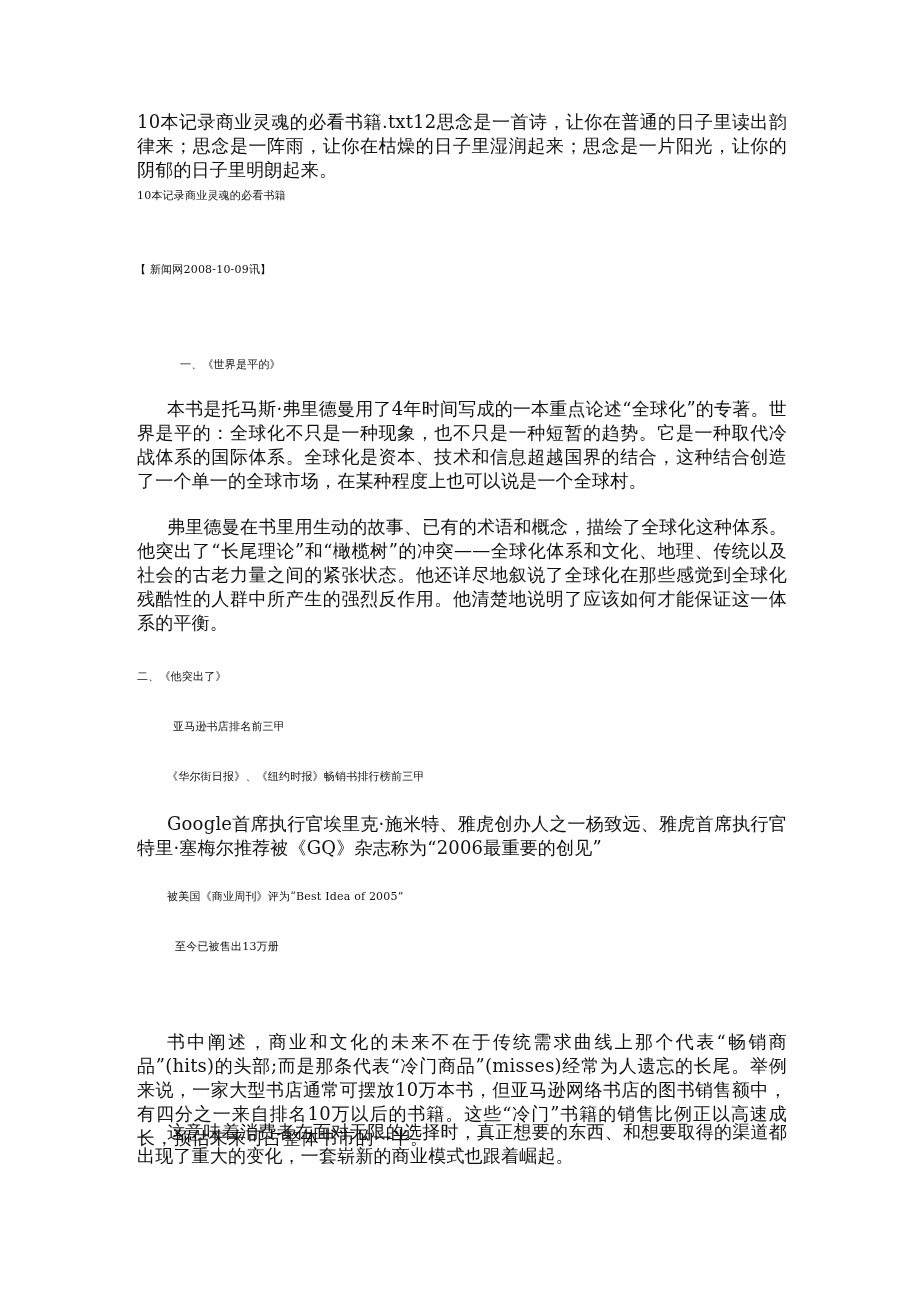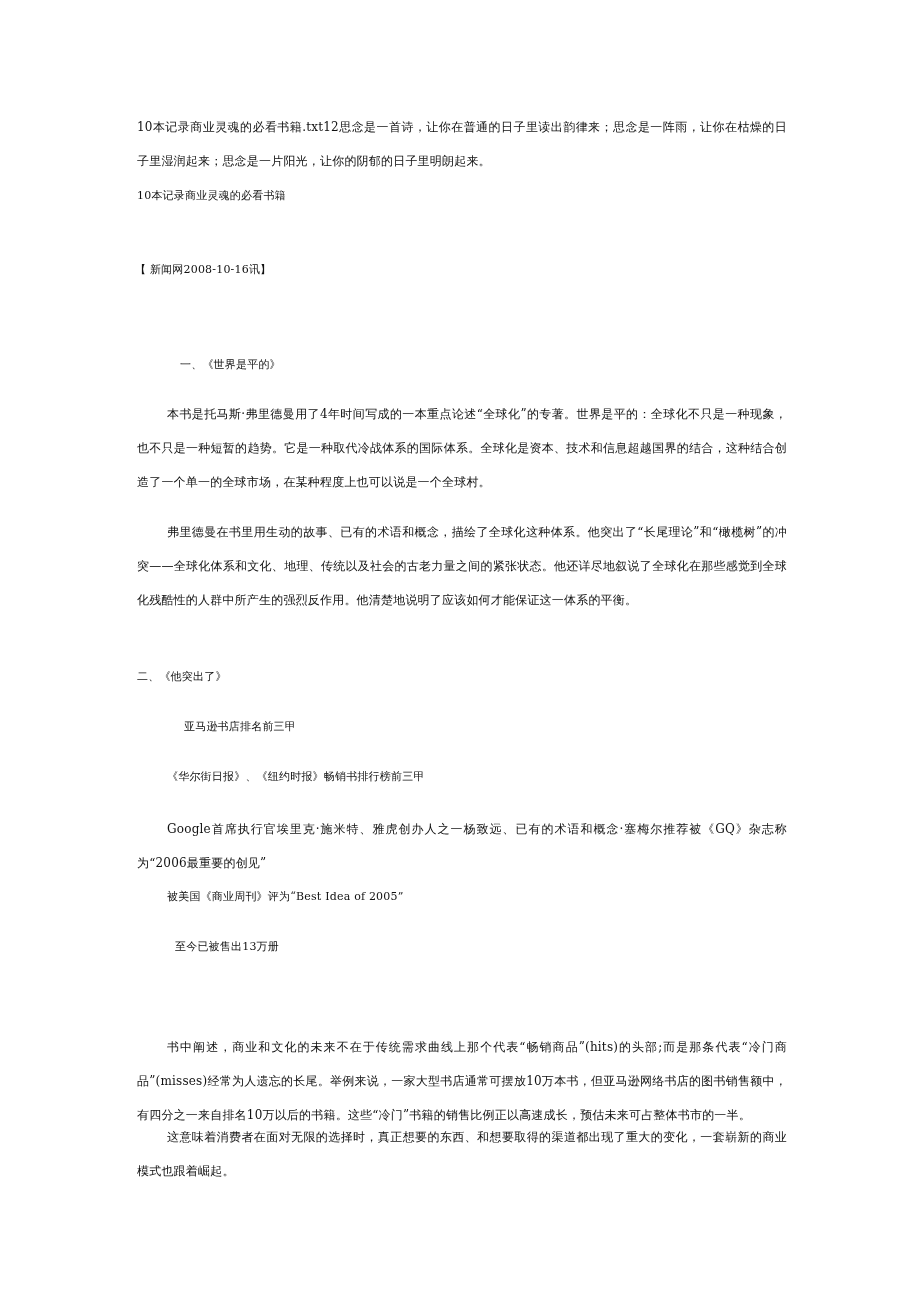--- a/index.html
+++ b/index.html
@@ -26,54 +26,54 @@
       left: 0;
       font-size: 11px;
       line-height: 30px;
       white-space: nowrap;
       letter-spacing: 0.2px;
     }
     .para {
       position: absolute;
       left: 0;
       width: 650px;
-      font-size: 12px;
-      line-height: 34px;
+      font-size: 18px;
+      line-height: 24px;
       text-align: justify;
       text-indent: 30px;
       letter-spacing: 0.2px;
     }
     .indent30 { left: 30px; }
-    .indent38 { left: 47px; }
+    .indent38 { left: 36px; }
     .indent30b { left: 30px; text-align: right; }
   </style>
 </head>
 <body>
 
 <div class="page">
 
   <div class="para" style="top:110px; text-indent:0;">10本记录商业灵魂的必看书籍.txt12思念是一首诗，让你在普通的日子里读出韵律来；思念是一阵雨，让你在枯燥的日子里湿润起来；思念是一片阳光，让你的阴郁的日子里明朗起来。</div>
 
   <div class="line" style="top:181px;">10本记录商业灵魂的必看书籍</div>
 
-  <div class="line" style="top:255px; left:-2px;">【 新闻网2008-10-16讯】</div>
+  <div class="line" style="top:255px; left:-2px;">【 新闻网2008-10-09讯】</div>
 
   <div class="line indent30" style="top:350px;margin-left:13px;">一、《世界是平的》</div>
 
   <div class="para" style="top:397px;">本书是托马斯·弗里德曼用了4年时间写成的一本重点论述“全球化”的专著。世界是平的：全球化不只是一种现象，也不只是一种短暂的趋势。它是一种取代冷战体系的国际体系。全球化是资本、技术和信息超越国界的结合，这种结合创造了一个单一的全球市场，在某种程度上也可以说是一个全球村。</div>
 
   <div class="para" style="top:515px;">弗里德曼在书里用生动的故事、已有的术语和概念，描绘了全球化这种体系。他突出了“长尾理论”和“橄榄树”的冲突——全球化体系和文化、地理、传统以及社会的古老力量之间的紧张状态。他还详尽地叙说了全球化在那些感觉到全球化残酷性的人群中所产生的强烈反作用。他清楚地说明了应该如何才能保证这一体系的平衡。</div>
 
   <div class="line" style="top:662px;">二、《他突出了》</div>
 
   <div class="line indent38" style="top:712px;">亚马逊书店排名前三甲</div>
 
   <div class="line indent30b" style="top:762px;">《华尔街日报》、《纽约时报》畅销书排行榜前三甲</div>
 
-  <div class="para" style="top:812px;">Google首席执行官埃里克·施米特、雅虎创办人之一杨致远、已有的术语和概念·塞梅尔推荐被《GQ》杂志称为“2006最重要的创见”</div>
+  <div class="para" style="top:812px;">Google首席执行官埃里克·施米特、雅虎创办人之一杨致远、雅虎首席执行官特里·塞梅尔推荐被《GQ》杂志称为“2006最重要的创见”</div>
 
   <div class="line indent30" style="top:882px;">被美国《商业周刊》评为“Best Idea of 2005”</div>
 
   <div class="line indent30" style="top:932px;margin-left:8px;">至今已被售出13万册</div>
 
   <div class="para" style="top:982px;margin-top:48px;">书中阐述，商业和文化的未来不在于传统需求曲线上那个代表“畅销商品”(hits)的头部;而是那条代表“冷门商品”(misses)经常为人遗忘的长尾。举例来说，一家大型书店通常可摆放10万本书，但亚马逊网络书店的图书销售额中，有四分之一来自排名10万以后的书籍。这些“冷门”书籍的销售比例正以高速成长，预估未来可占整体书市的一半。</div>
 
   <div class="para" style="top:1120px;">这意味着消费者在面对无限的选择时，真正想要的东西、和想要取得的渠道都出现了重大的变化，一套崭新的商业模式也跟着崛起。</div>
 
 </div>

